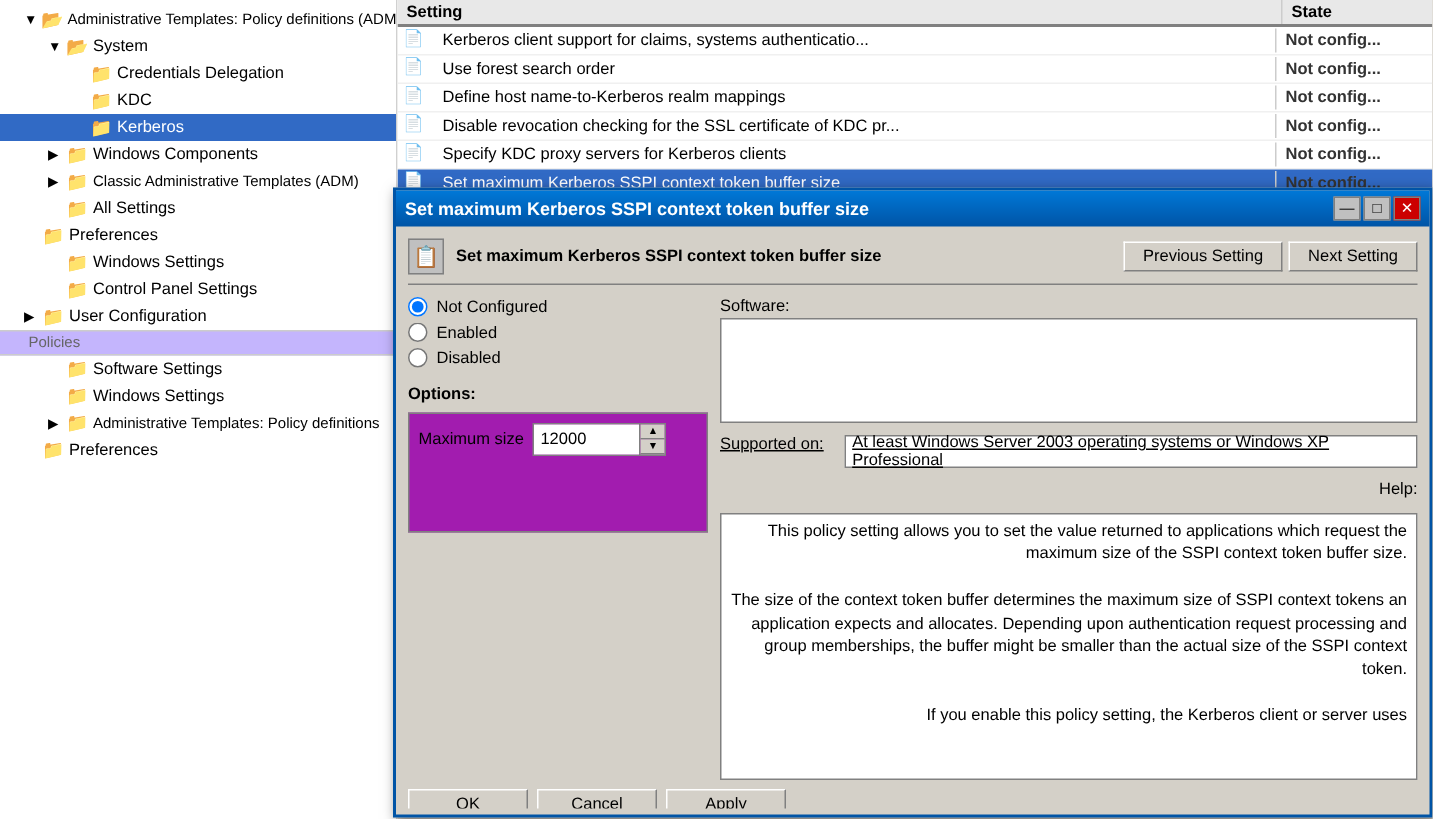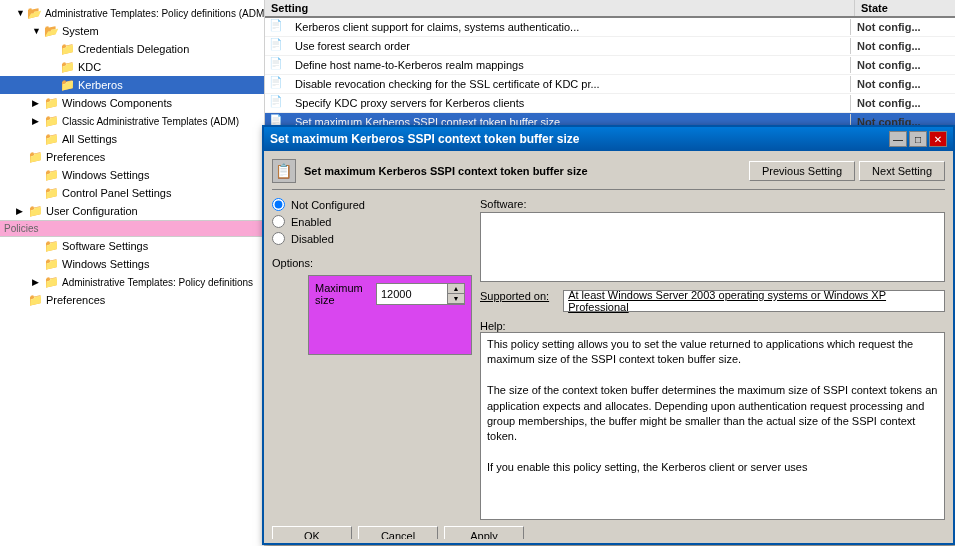--- a/index.html
+++ b/index.html
@@ -160,30 +160,29 @@
     .radio-item input[type="radio"] {
       margin-right: 6px;
     }
 
     .options-section {
       margin-top: 8px;
     }
 
     .options-label {
       font-size: 11px;
-      font-weight: normal;
+      font-weight: bold;
       margin-bottom: 6px;
     }
 
     .options-box {
       border: 1px solid #808080;
-      background: #d946ef;
+      background: #a21caf;
       padding: 6px;
       min-height: 80px;
-      margin-left: 36px;
     }
 
     .max-size-row {
       display: flex;
       align-items: center;
       gap: 6px;
     }
 
     .spinbox {
       display: flex;
@@ -260,21 +259,22 @@
       font-size: 11px;
       height: 22px;
       display: flex;
       align-items: center;
     }
 
     .help-section {
       flex: 1;
       display: flex;
       flex-direction: column;
-      gap: 0;
+      gap: 10px;
+      text-align: right;
     }
 
     .help-box {
       flex: 1;
       border: 1px solid #808080;
       background: white;
       padding: 4px 6px;
       font-size: 11px;
       overflow-y: scroll;
       line-height: 1.4;
@@ -300,24 +300,24 @@
     .right-list-bg {
       position: absolute;
       left: 265px; top: 0;
       width: 690px;
       height: 130px;
       background: white;
       overflow: hidden;
     }
 
     .section-divider {
-      padding: 2px 4px;
+      padding: 2px 19px;
       color: #666;
       font-size: 10px;
-      background: #f9a8d4;
+      background: #c4b5fd;
       border-top: 1px solid #ccc;
       border-bottom: 1px solid #ccc;
     }
 
     .column-header {
       display: flex;
       background: #e8e8e8;
       border-bottom: 2px solid #808080;
       font-size: 11px;
       font-weight: bold;

